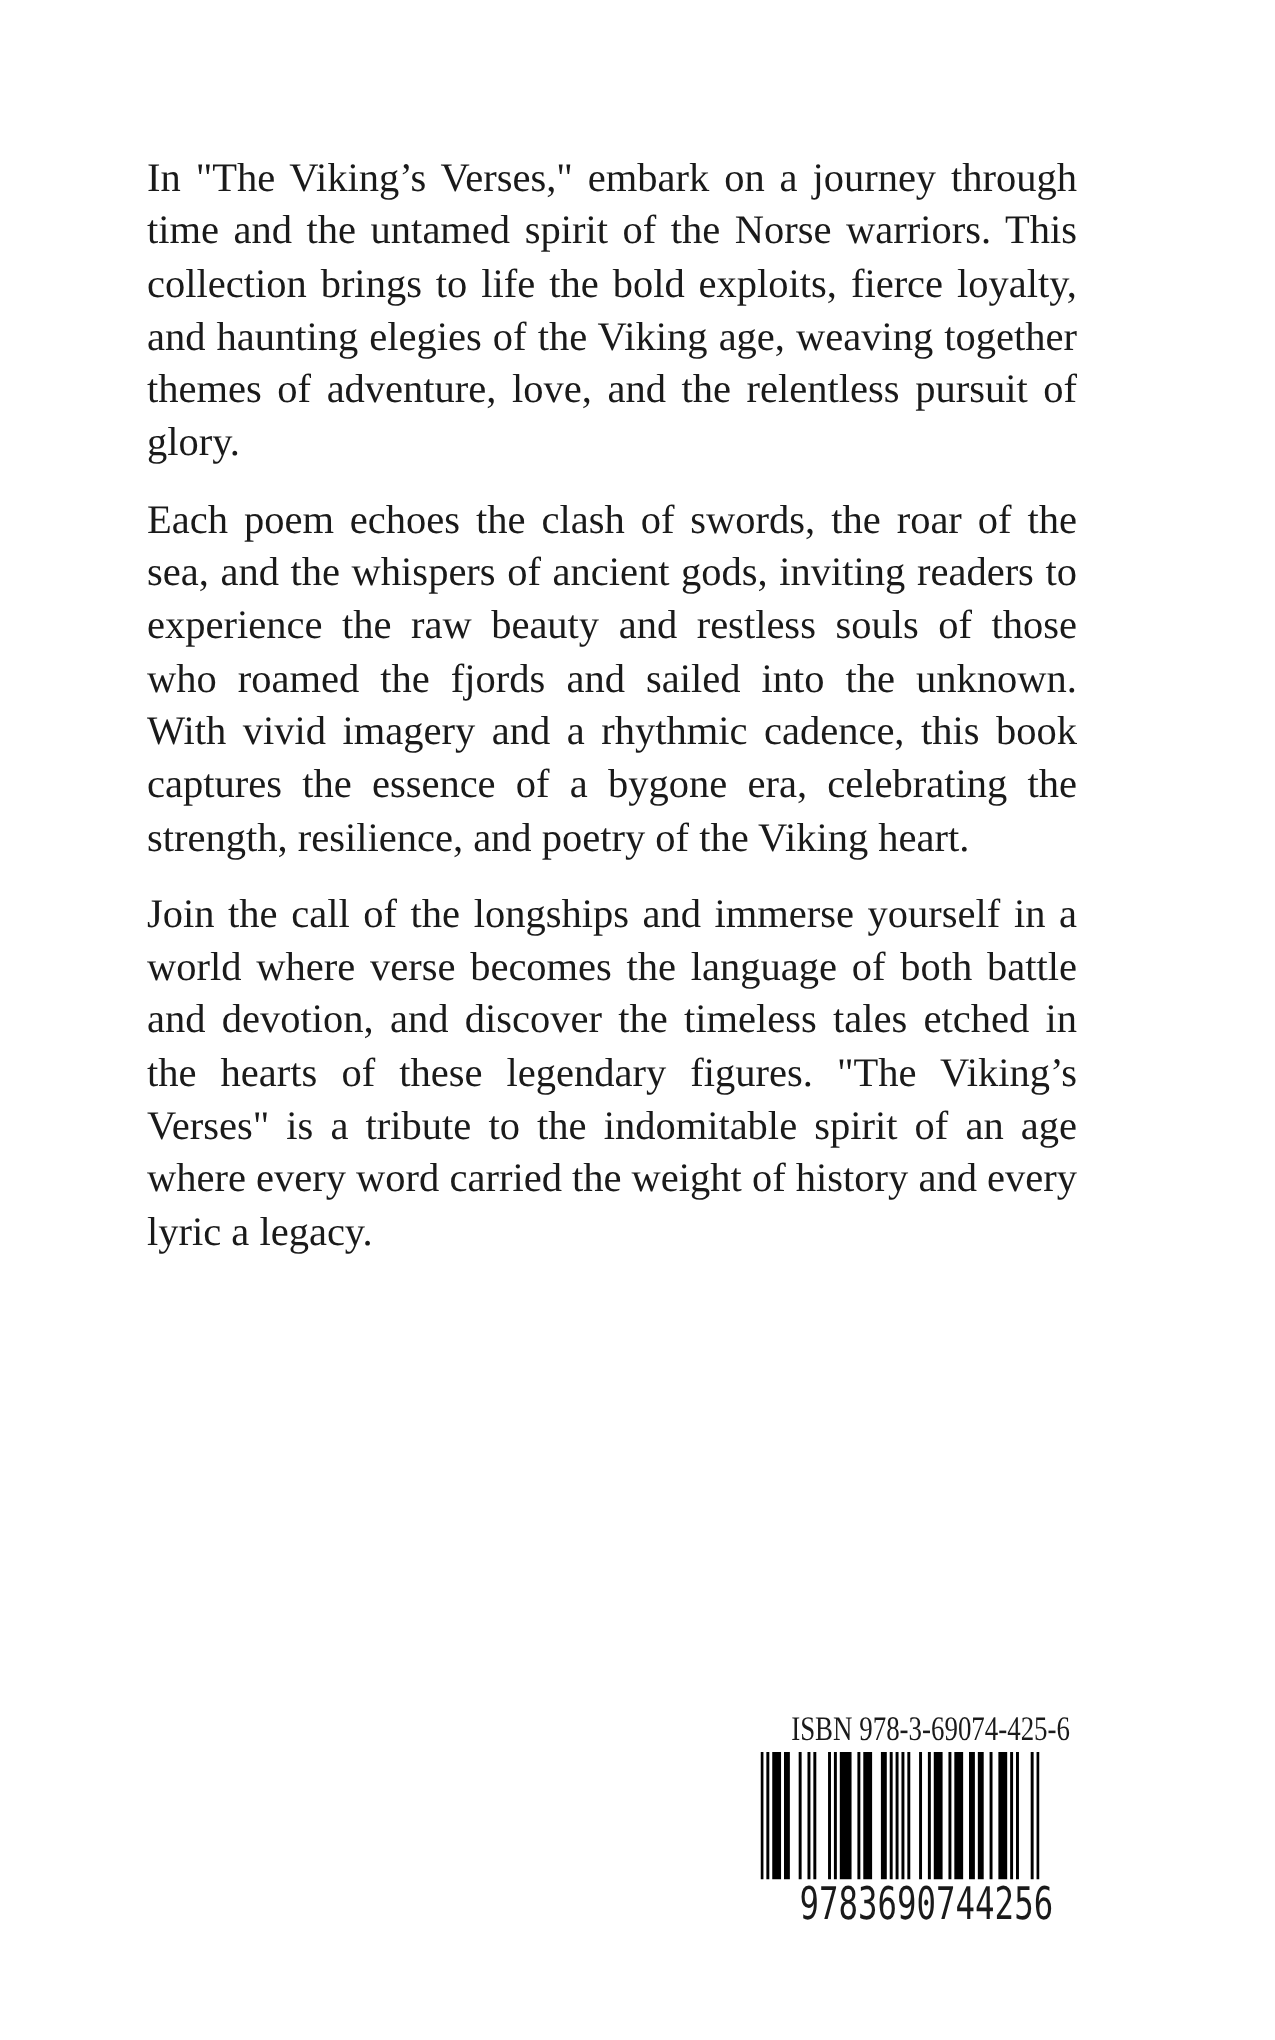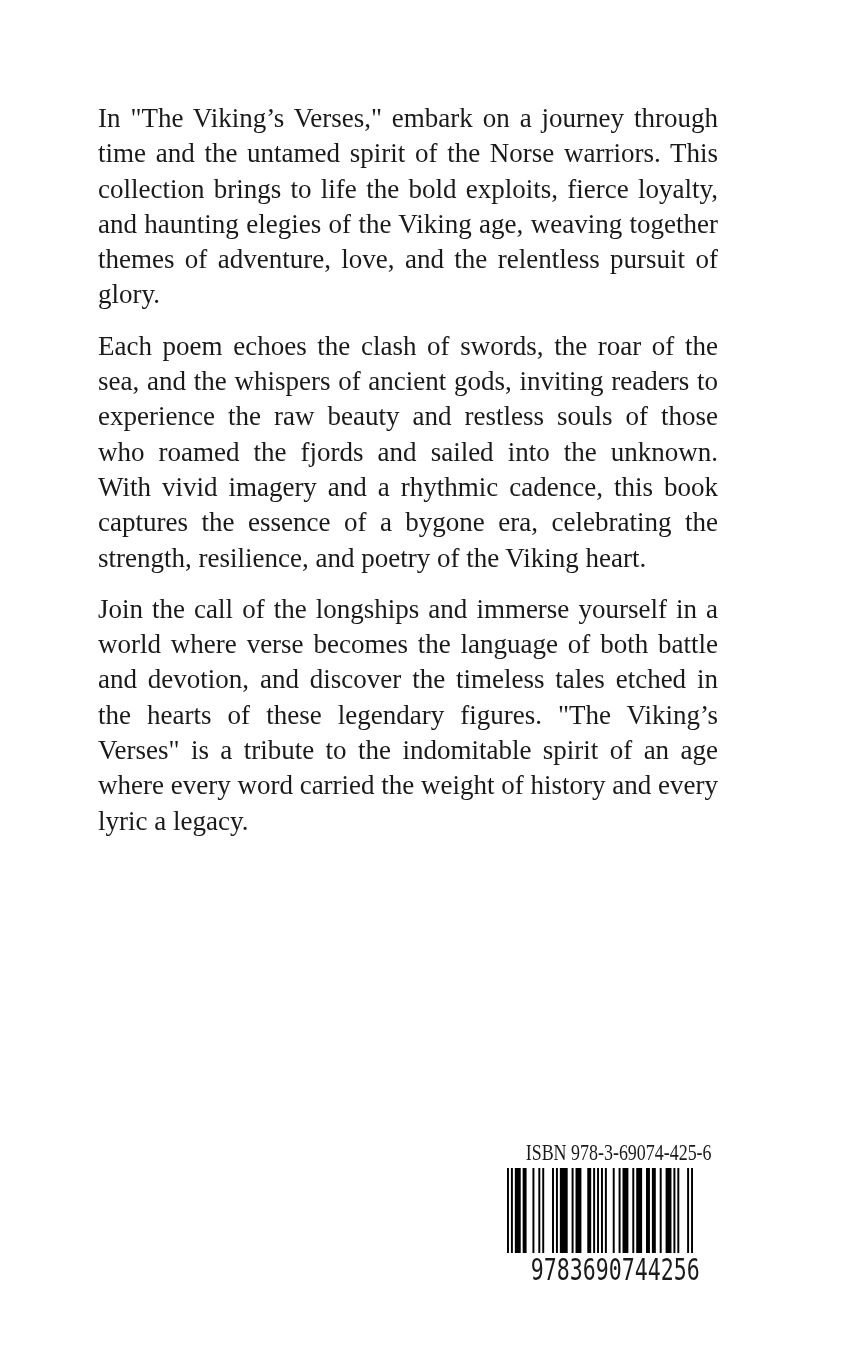--- a/index.html
+++ b/index.html
@@ -26,21 +26,21 @@
     font-size: 27px;
     line-height: 35.3px;
     text-align: justify;
     color: var(--ink, #1a1a1a);
   }
 
   .barcode-block {
     position: absolute;
     left: 507px;
     top: 1140px;
-    width: 170px;
+    width: 186px;
     background: var(--barcode-bg, #ffffff);
     text-align: center;
   }
 
   .isbn-label {
     font-family: "Liberation Serif", serif;
     font-size: 23px;
     line-height: 26px;
     color: var(--ink, #000000);
     white-space: nowrap;

